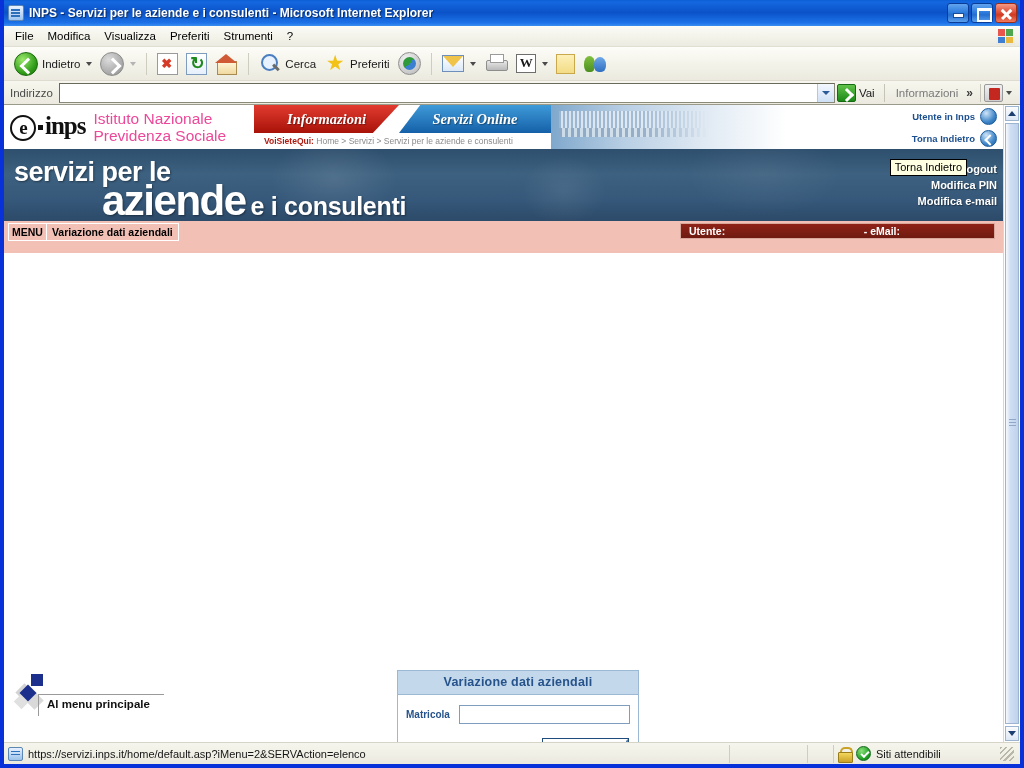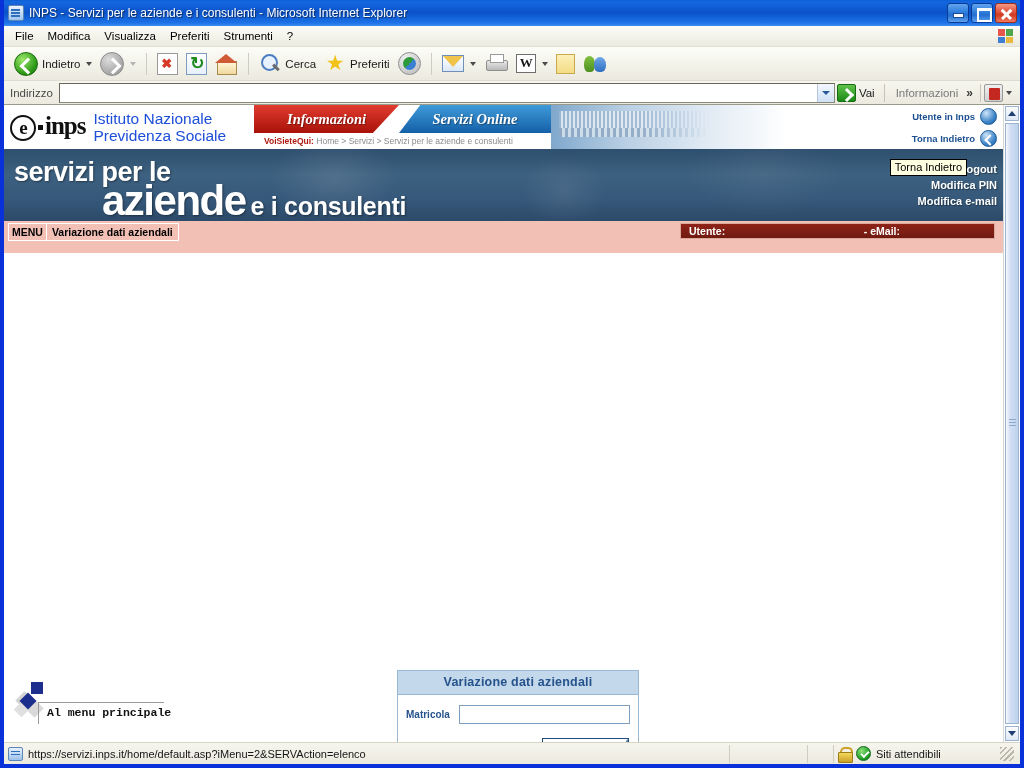--- a/index.html
+++ b/index.html
@@ -34,21 +34,21 @@
     width: 16px; height: 16px; margin-right: 5px;
     background: linear-gradient(180deg,#eaf3ff,#9dc4ee);
     border: 1px solid #5b86b5; border-radius: 2px;
     position: relative; flex: 0 0 16px;
   }
   #titlebar .ticon::after{
     content:""; position:absolute; left:2px; top:3px; width:9px; height:2px;
     background:#2d6fbb; box-shadow:0 3px 0 #2d6fbb, 0 6px 0 #2d6fbb;
   }
   #titlebar .ttext {
-    color:#ffffff; font-size:12px; font-weight:normal;
+    color:#ffffff; font-size:12px; font-weight:bold;
     text-shadow: 1px 1px 1px rgba(0,0,0,.55);
     white-space: nowrap; flex: 1 1 auto; overflow: hidden;
   }
   .winbtns { display:flex; gap:2px; align-items:center; margin-right:1px;}
   .winbtn {
     width:22px; height:20px; border-radius:3px;
     border:1px solid #0a3c96;
     position: relative; cursor: default;
   }
   .winbtn.min, .winbtn.max {
@@ -183,21 +183,21 @@
   .einps{
     font-family:"Liberation Serif", serif; font-size:25px; font-weight:bold; color:#111;
     letter-spacing:-1px; line-height:1;
   }
   .einps .e{
     display:inline-block; border:2.5px solid #111; border-radius:50%;
     width:26px;height:26px; text-align:center; line-height:21px; font-size:19px; margin-right:1px;
     vertical-align:middle;
   }
   .einps .dot{display:inline-block;width:5px;height:5px;background:#111;vertical-align:middle;margin:0 2px 2px 1px;}
-  .inps-title{ font-size:15.5px;color:#1d4ed8;line-height:1.12; margin-left:8px;}
+  .inps-title{ font-size:15.5px;color:#ec4899;line-height:1.12; margin-left:8px;}
   .tab-informazioni{
     width:145px; position:relative; display:flex;align-items:flex-start;justify-content:center;
     padding-top:4px;
   }
   .tab-informazioni .bg{
     position:absolute;inset:0 0 16px 0;
     background:linear-gradient(180deg,#e23b30,#a81208);
     clip-path: polygon(0 0, 100% 0, 82% 100%, 0 100%);
   }
   .tab-informazioni span{
@@ -331,21 +331,21 @@
   .btn{
     font-size:12px; color:#000; padding:2px 14px 3px 14px;
     background:linear-gradient(180deg,#fdfdfd,#e6e6e6);
     border:2px solid; border-color:#ffffff #5a7fa8 #5a7fa8 #ffffff;
     box-shadow:0 0 0 1px #204b7d;
     font-family:"Liberation Sans",sans-serif; cursor:default;
   }
 
   
   .footer-link{
-    position:absolute; left:10px; bottom:18px; width:150px; height:44px;font-family:Liberation Mono, monospace;
+    position:absolute; left:10px; bottom:26px; width:150px; height:44px;
   }
   .fl-decor{ position:absolute; left:0; top:0; width:48px; height:40px;}
   .fl-decor i{ position:absolute; display:block; transform:rotate(45deg); }
   .fl-decor i.g1{ left:4px;  top:14px; width:13px;height:13px; background:#d4d4d4;}
   .fl-decor i.g2{ left:14px; top:22px; width:13px;height:13px; background:#d9d9d9;}
   .fl-decor i.g3{ left:2px;  top:24px; width:11px;height:11px; background:#e0e0e0;}
   .fl-decor i.b1{ left:17px; top:2px;  width:12px;height:12px; background:#1c2f8c; transform:none;}
   .fl-decor i.b2{ left:8px;  top:15px; width:12px;height:12px; background:#1c2f8c;}
   .fl-line{ position:absolute; left:24px; top:22px; right:0; height:1px; background:#9a9a9a;}
   .fl-vline{ position:absolute; left:24px; top:22px; width:1px; height:22px; background:#9a9a9a;}

